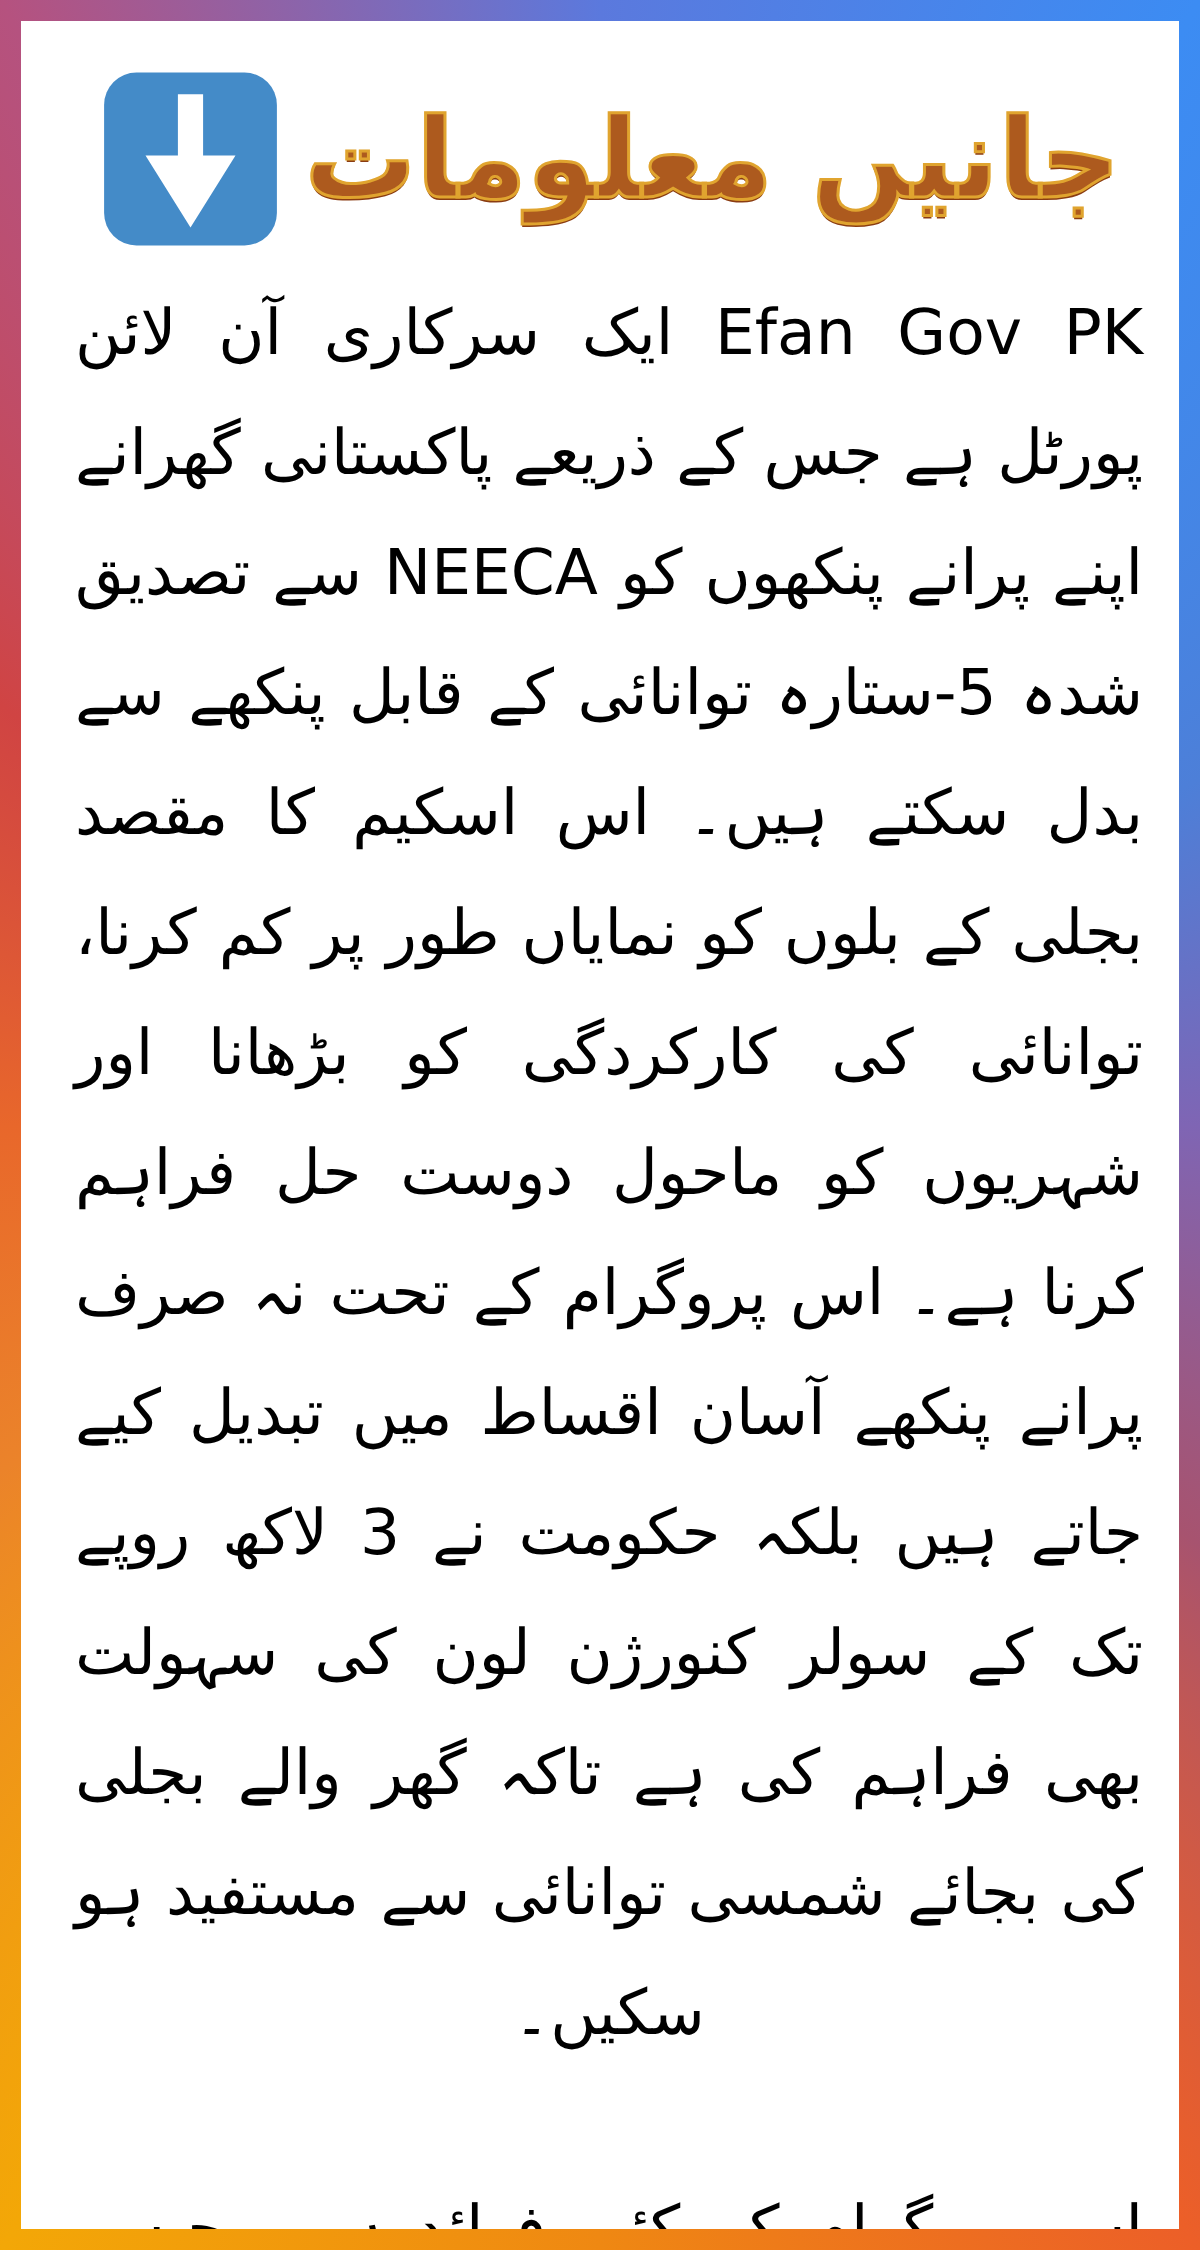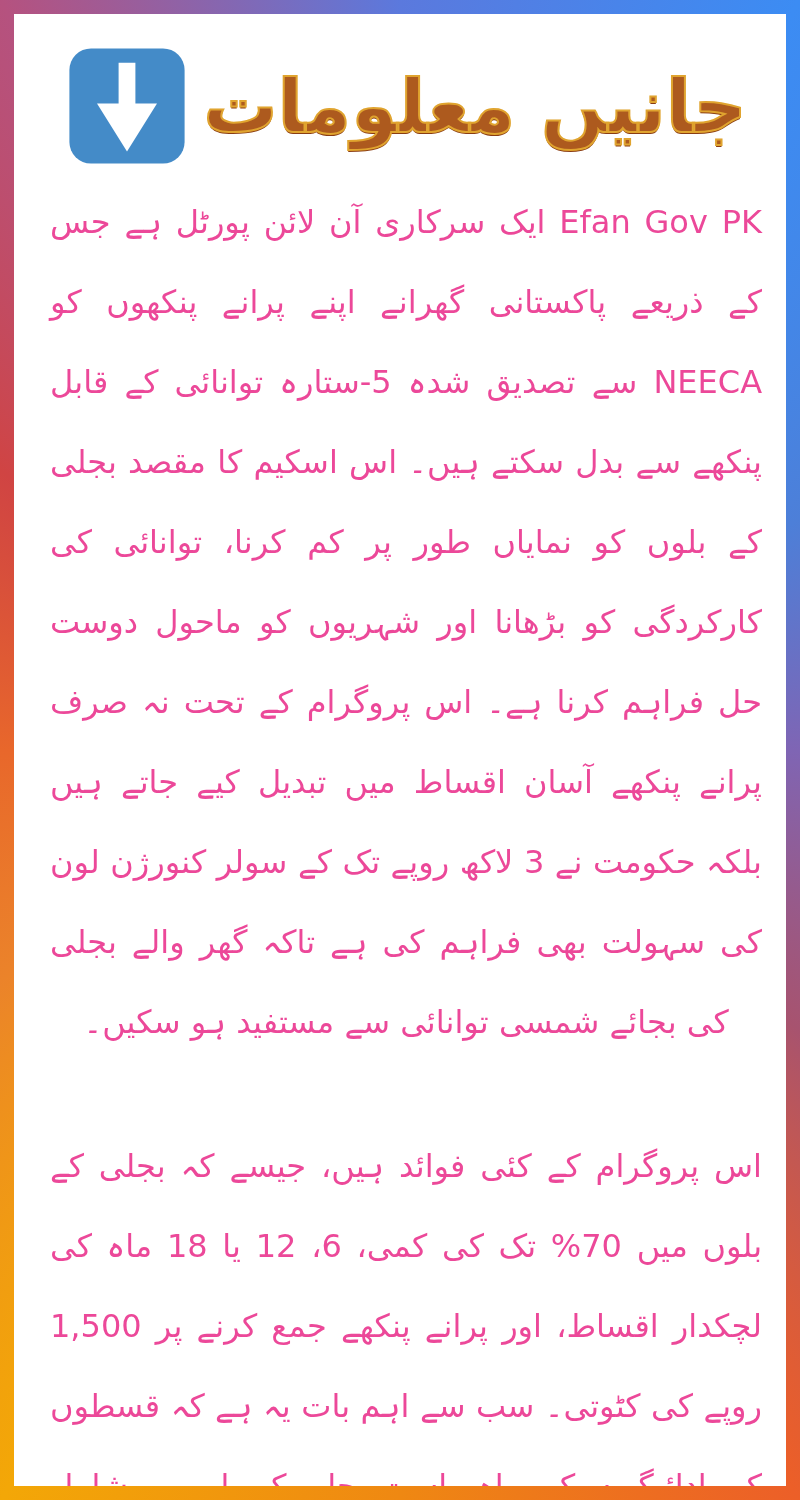--- a/index.html
+++ b/index.html
@@ -63,23 +63,23 @@
     -webkit-text-stroke: 2px #e0a42f;
     text-shadow: 0 2px 0 #8a3c12;
     white-space: nowrap;
   }
   .urdu-par {
     direction: rtl;
     unicode-bidi: embed;
     text-align: justify;
     text-align-last: center;
     font-family: "DejaVu Sans", sans-serif;
-    font-size: 32px;
+    font-size: 42px;
     line-height: 80px;
-    color: #ec4899;
+    color: #000000;
     margin: 0 14px;
   }
   .urdu-par.second {
     margin-top: 64px;
   }
 </style>
 </head>
 <body>
 
 <div class="frame">

